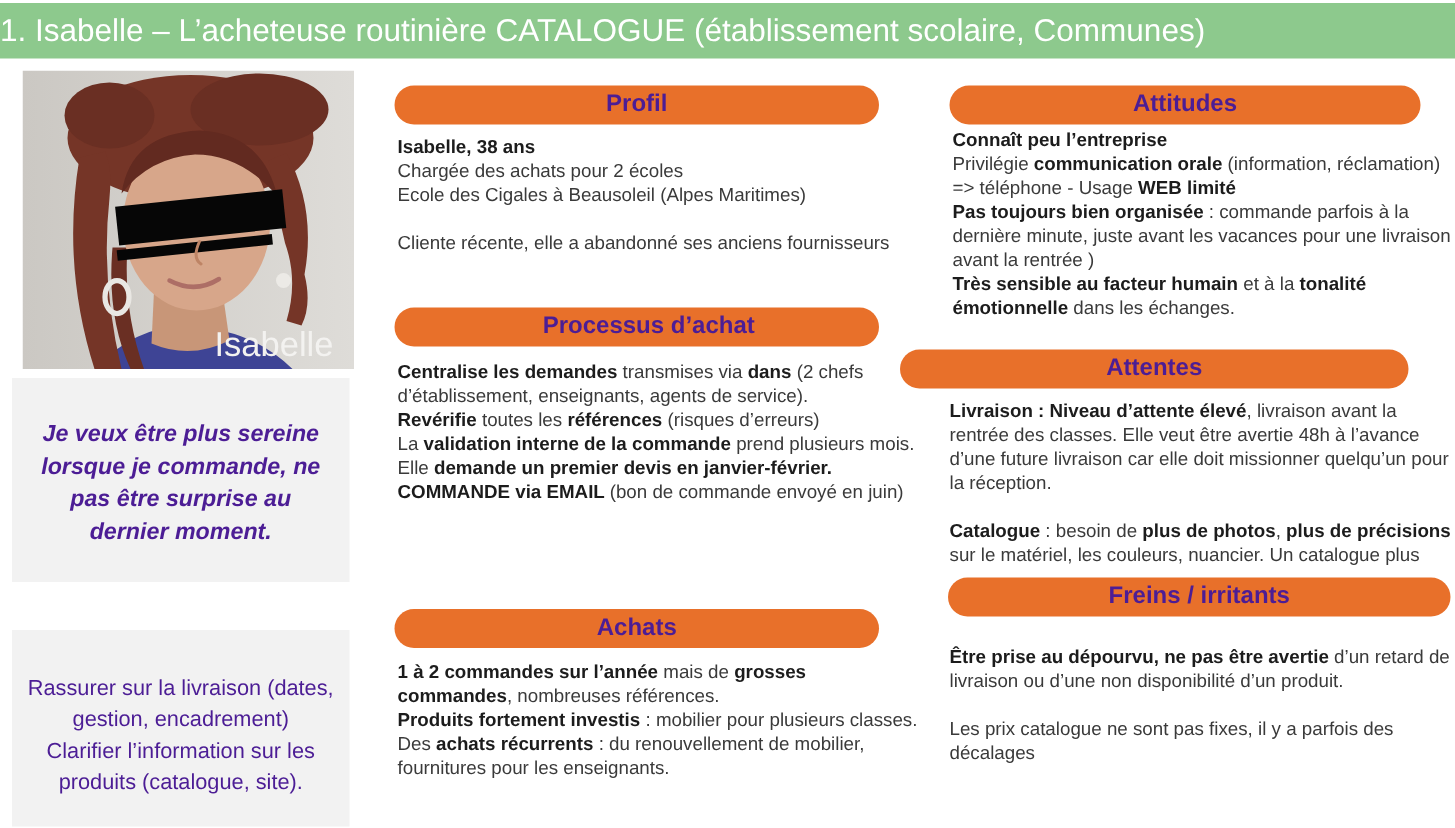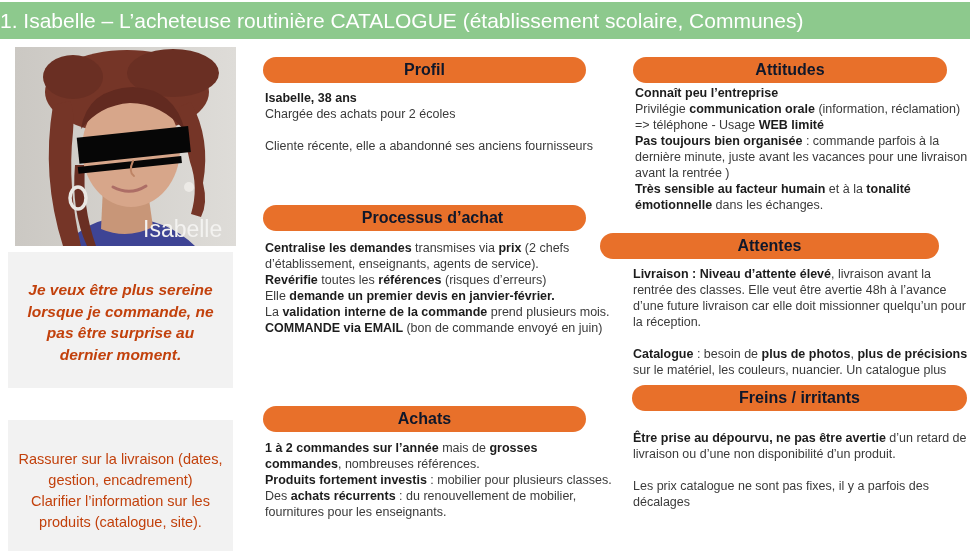--- a/index.html
+++ b/index.html
@@ -13,30 +13,30 @@
     position:absolute; left:0; top:2px; width:970px; height:37px;
     background:#8DC98D; color:#ffffff; font-size:21px; line-height:37px;
     padding-left:0; white-space:nowrap;
   }
   
   .photo { position:absolute; left:15px; top:47px; width:221px; height:199px; }
   .photo svg { display:block; }
   
   .graybox {
     position:absolute; left:8px; width:225px; background:#F2F2F2;
-    text-align:center; color:#c2410c;
+    text-align:center; color:#4c1d95;
   }
   #quote-box {
     top:252px; height:136px; font-size:15.5px; line-height:21.5px;
     font-style:italic; font-weight:bold; padding:27px 15px 0;
   }
   #goal-box { top:420px; height:131px; font-size:14.5px; line-height:21px; padding:29px 10px 0; }
   
   .sec-bar {
-    position:absolute; height:26px; background:#E8702A; color:#0f172a;
+    position:absolute; height:26px; background:#E8702A; color:#4c1d95;
     font-weight:bold; font-size:16px; line-height:26px; text-align:center;border-radius:13px;
   }
   #bar-profil    { left:263px; top:57px;  width:323px; }
   #bar-processus { left:263px; top:205px; width:323px;padding-left:16px; }
   #bar-achats    { left:263px; top:406px; width:323px; }
   #bar-attitudes { left:633px; top:57px;  width:314px; }
   #bar-attentes  { left:600px; top:233px; width:339px; }
   #bar-freins    { left:632px; top:385px; width:335px; }
   
   .sec-body { position:absolute; font-size:12.5px; line-height:16px; color:#3a3a3a; }
@@ -104,30 +104,31 @@
 
 <div id="goal-box" class="graybox">
   <span class="goal-line">Rassurer sur la livraison (dates, gestion, encadrement)</span>
   <span class="goal-line">Clarifier l’information sur les produits (catalogue, site).</span>
 </div>
 
 <div id="bar-profil" class="sec-bar">Profil</div>
 <div id="body-profil" class="sec-body">
     <div class="para"><span class="b">Isabelle,  38 ans</span></div>
     <div class="para"><span>Chargée des achats pour 2 écoles</span></div>
+    <div class="para"><span>Ecole des Cigales à Beausoleil (Alpes Maritimes)</span></div>
     <div class="para gap"></div>
     <div class="para"><span>Cliente récente, elle a abandonné ses anciens fournisseurs</span></div>
   </div>
 
 <div id="bar-processus" class="sec-bar">Processus d’achat</div>
 <div id="body-processus" class="sec-body">
-    <div class="para"><span class="b">Centralise les demandes </span><span>transmises via </span><span class="b">prix</span><span> (2 chefs d’établissement, enseignants, agents de service).</span></div>
+    <div class="para"><span class="b">Centralise les demandes </span><span>transmises via </span><span class="b">dans</span><span> (2 chefs d’établissement, enseignants, agents de service).</span></div>
     <div class="para"><span class="b">Revérifie </span><span>toutes les </span><span class="b">références </span><span>(risques d’erreurs)</span></div>
+    <div class="para"><span>La </span><span class="b">validation interne de la commande </span><span>prend plusieurs mois.</span></div>
     <div class="para"><span>Elle </span><span class="b">demande un premier devis en janvier-février.</span></div>
-    <div class="para"><span>La </span><span class="b">validation interne de la commande </span><span>prend plusieurs mois.</span></div>
     <div class="para"><span class="b">COMMANDE via EMAIL </span><span>(bon de commande envoyé en juin)</span></div>
   </div>
 
 <div id="bar-achats" class="sec-bar">Achats</div>
 <div id="body-achats" class="sec-body">
     <div class="para"><span class="b">1 à 2 commandes sur l’année </span><span>mais de </span><span class="b">grosses commandes</span><span>, nombreuses références.</span></div>
     <div class="para"><span class="b">Produits fortement investis </span><span>: mobilier pour plusieurs classes.</span></div>
     <div class="para"><span>Des </span><span class="b">achats récurrents </span><span>: du renouvellement de mobilier, fournitures pour les enseignants.</span></div>
   </div>
 

